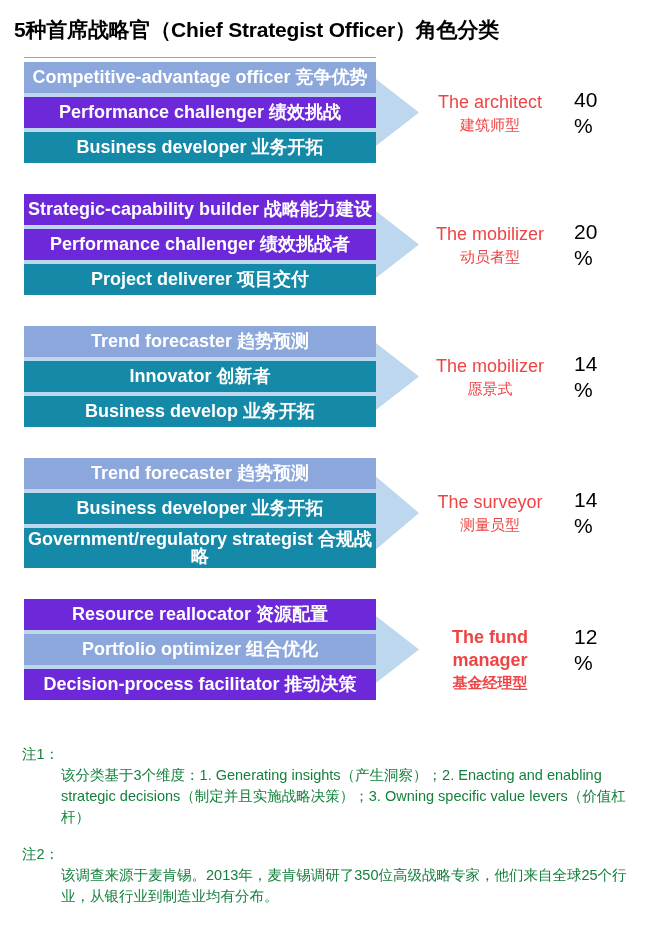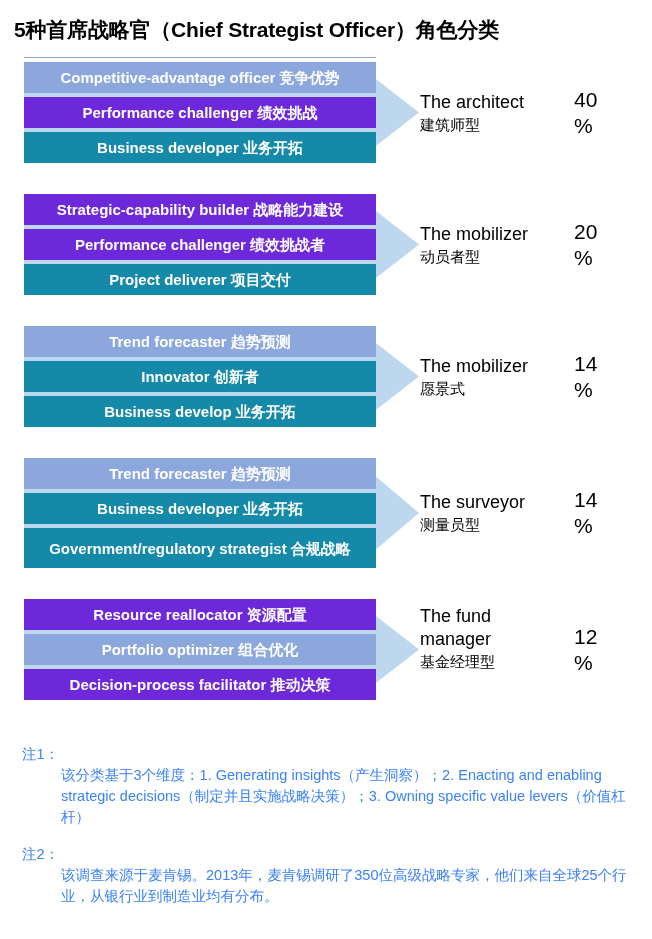--- a/index.html
+++ b/index.html
@@ -74,41 +74,41 @@
     position: relative;
     box-sizing: border-box;
     width: 352px;
     height: 31px;
     margin-bottom: 4px;
     display: flex;
     align-items: center;
     justify-content: center;
     text-align: center;
     color: #ffffff;
-    font-size: 15px;
+    font-size: 18px;
     font-weight: bold;
     line-height: 17px;
     padding: 0 1px;
   }
   .bar.tall { height: 40px; }
   .bar:last-child { margin-bottom: 0; }
 
   .bar.c-periwinkle { background: #8BA7DC; }
   .bar.c-green      { background: #6d28d9; }
   .bar.c-teal       { background: #1489A8; }
 
   
   .role {
     position: absolute;
     left: 420px;
     width: 140px;
-    text-align: left;
+    text-align: center;
     font-size: 18px;
     line-height: 23px;
-    color: #000000;
+    color: #ef4444;
   }
   .role .role-cn {
     display: block;
     font-size: 15px;
     line-height: 21px;
   }
 
   .pct {
     position: absolute;
     left: 574px;
@@ -121,21 +121,21 @@
   .pct .pct-sign { display: block; }
 
   
   .notes {
     position: absolute;
     left: 22px;
     top: 744px;
     width: 614px;
     font-size: 14.5px;
     line-height: 21px;
-    color: #3b82f6;
+    color: #15803d;
   }
   .note-block { margin-bottom: 16px; }
   .note-label { display: block; }
   .note-body  { display: block; margin-left: 39px; }
 </style>
 </head>
 <body>
 
 <div class="title">5种首席战略官（Chief Strategist Officer）角色分类</div>
 <div class="title-rule"></div>
@@ -231,21 +231,21 @@
         <div class="bar c-green">
           <span>Resource reallocator 资源配置</span>
         </div>
         <div class="bar c-periwinkle">
           <span>Portfolio optimizer 组合优化</span>
         </div>
         <div class="bar c-green">
           <span>Decision-process facilitator 推动决策</span>
         </div>
       </div>
-      <div class="role" style="top: 6px;"><span class="role-en">The fund manager</span><span class="role-cn">基金经理型</span></div>
+      <div class="role" style="top: 27px; font-weight: bold;"><span class="role-en">The fund manager</span><span class="role-cn">基金经理型</span></div>
       <div class="pct" style="top: 24.5px;"><span>12</span><span class="pct-sign">%</span></div>
     </div>
   </div>
 
 <div class="notes">
     <div class="note-block">
       <span class="note-label">注1：</span>
       <span class="note-body">该分类基于3个维度：1. Generating insights（产生洞察）；2. Enacting and enabling strategic decisions（制定并且实施战略决策）；3. Owning specific value levers（价值杠杆）</span>
     </div>
     <div class="note-block">

